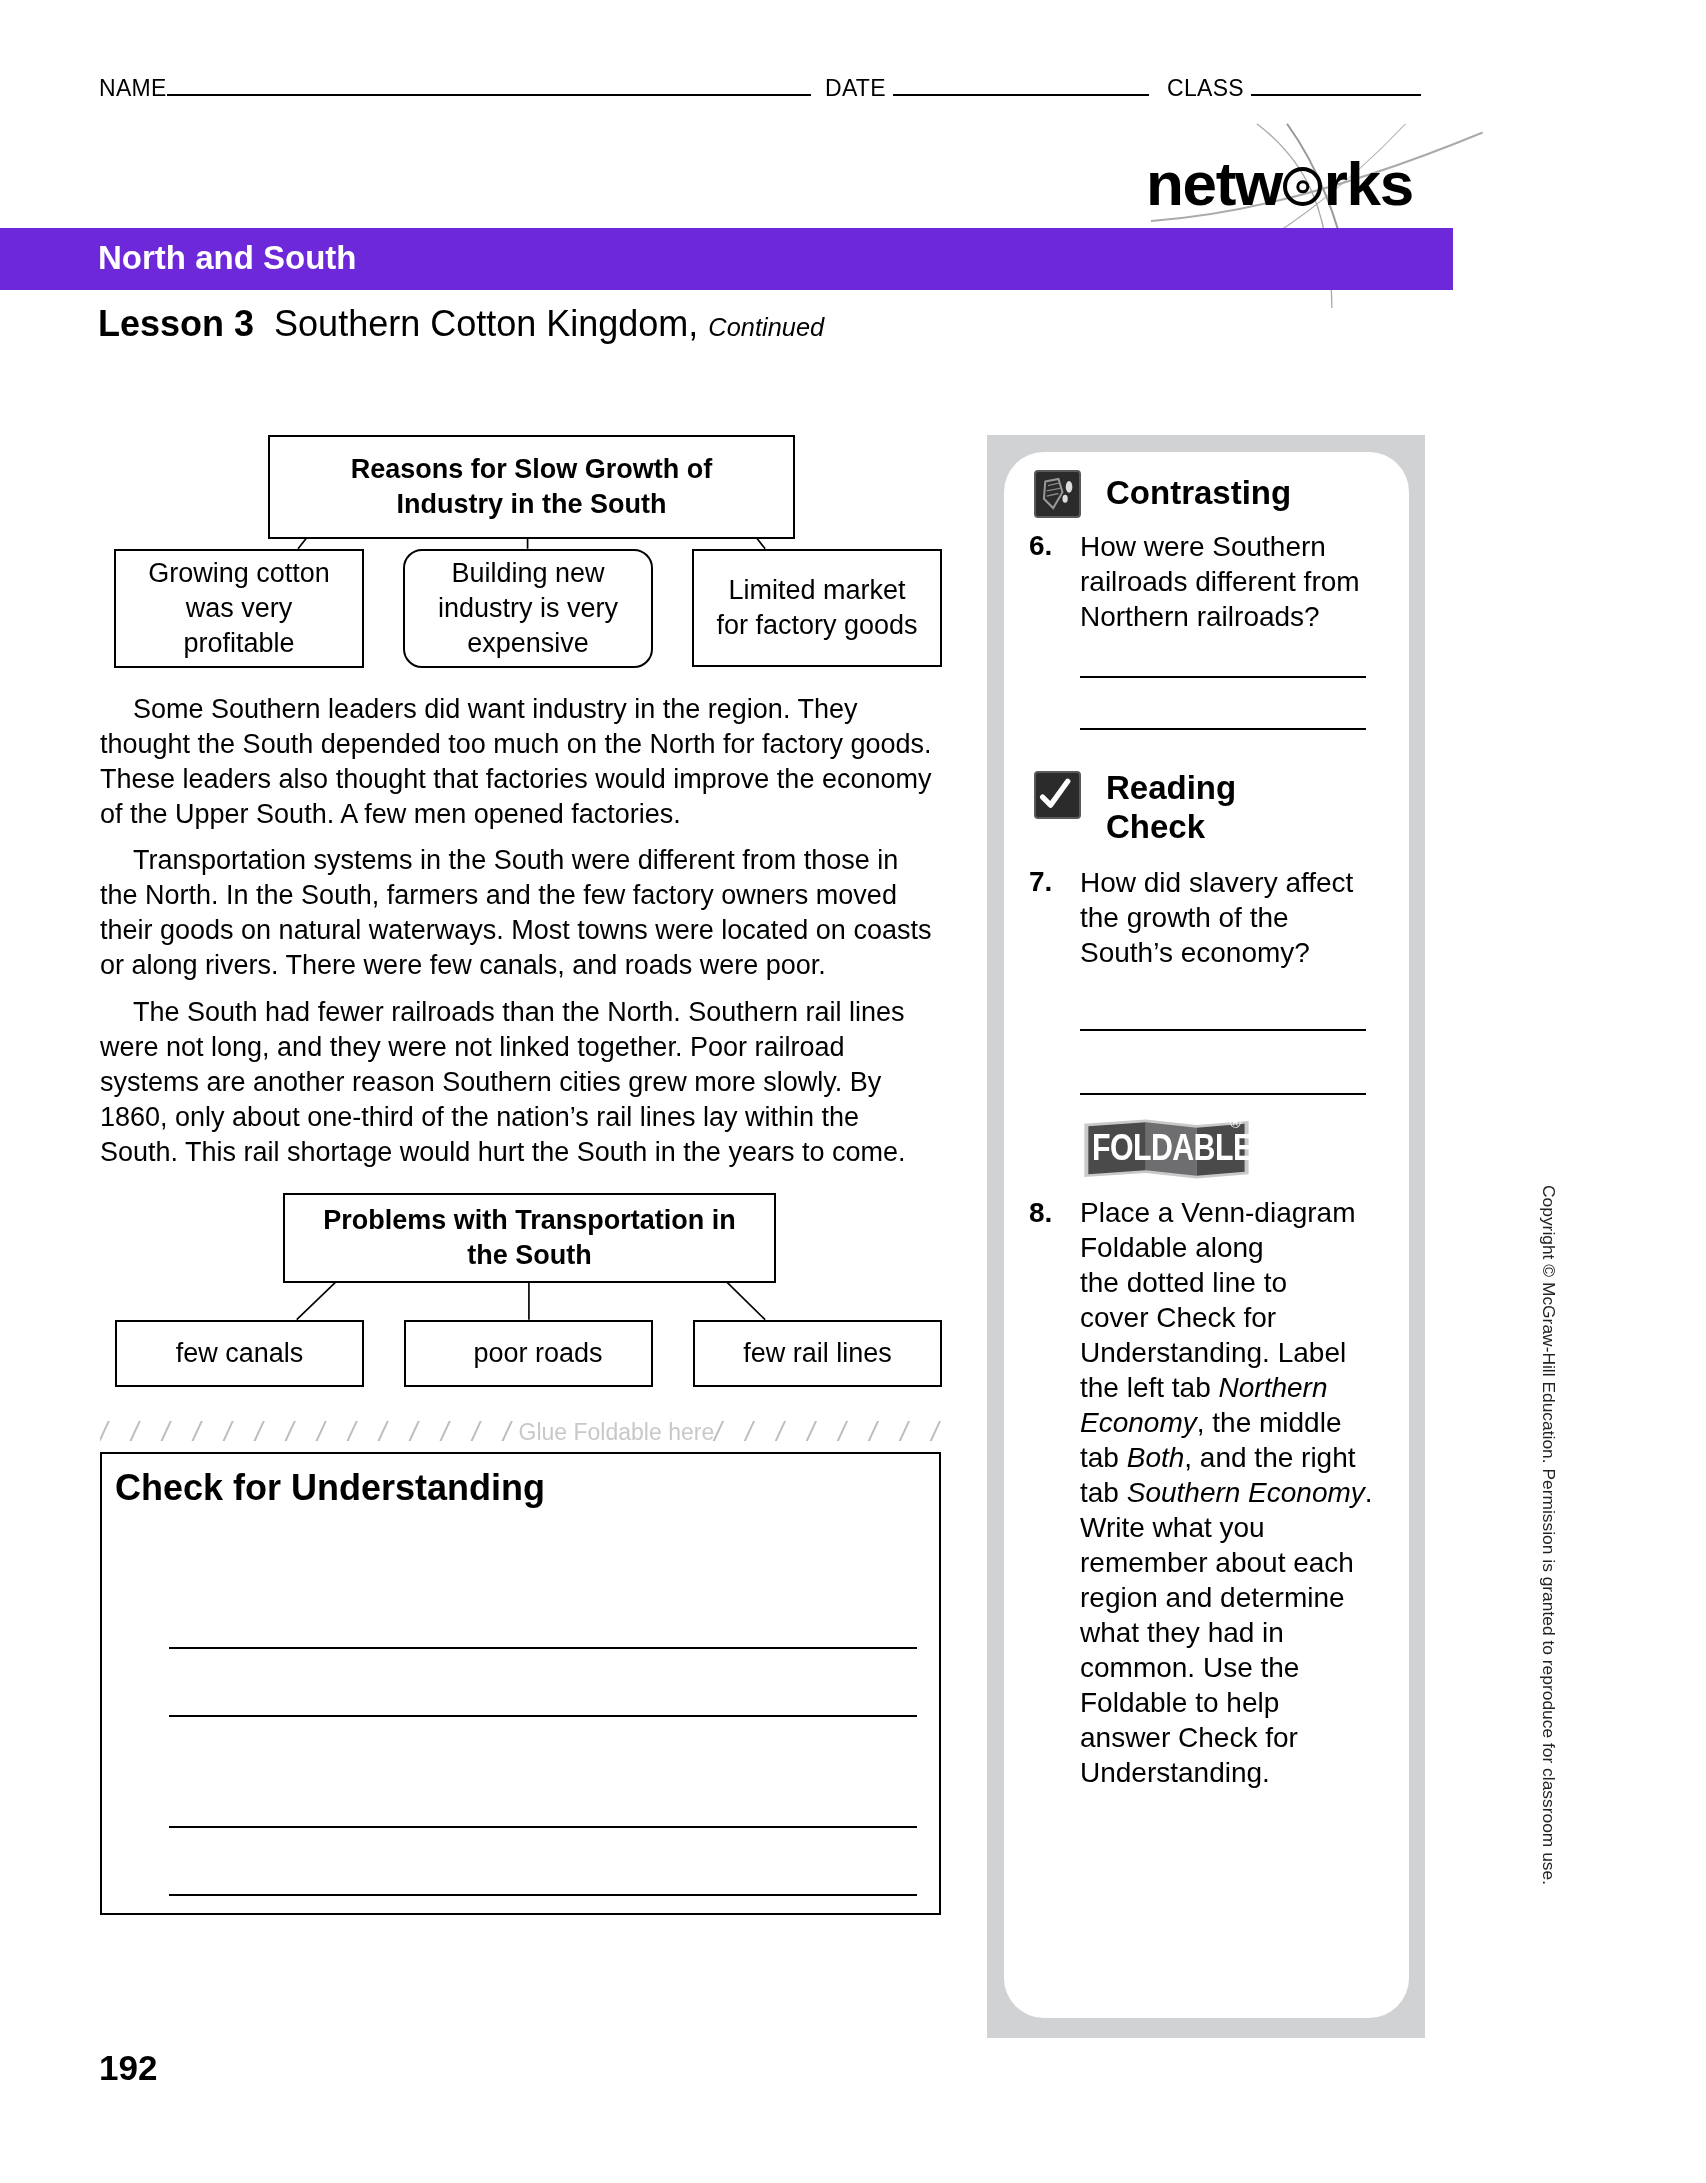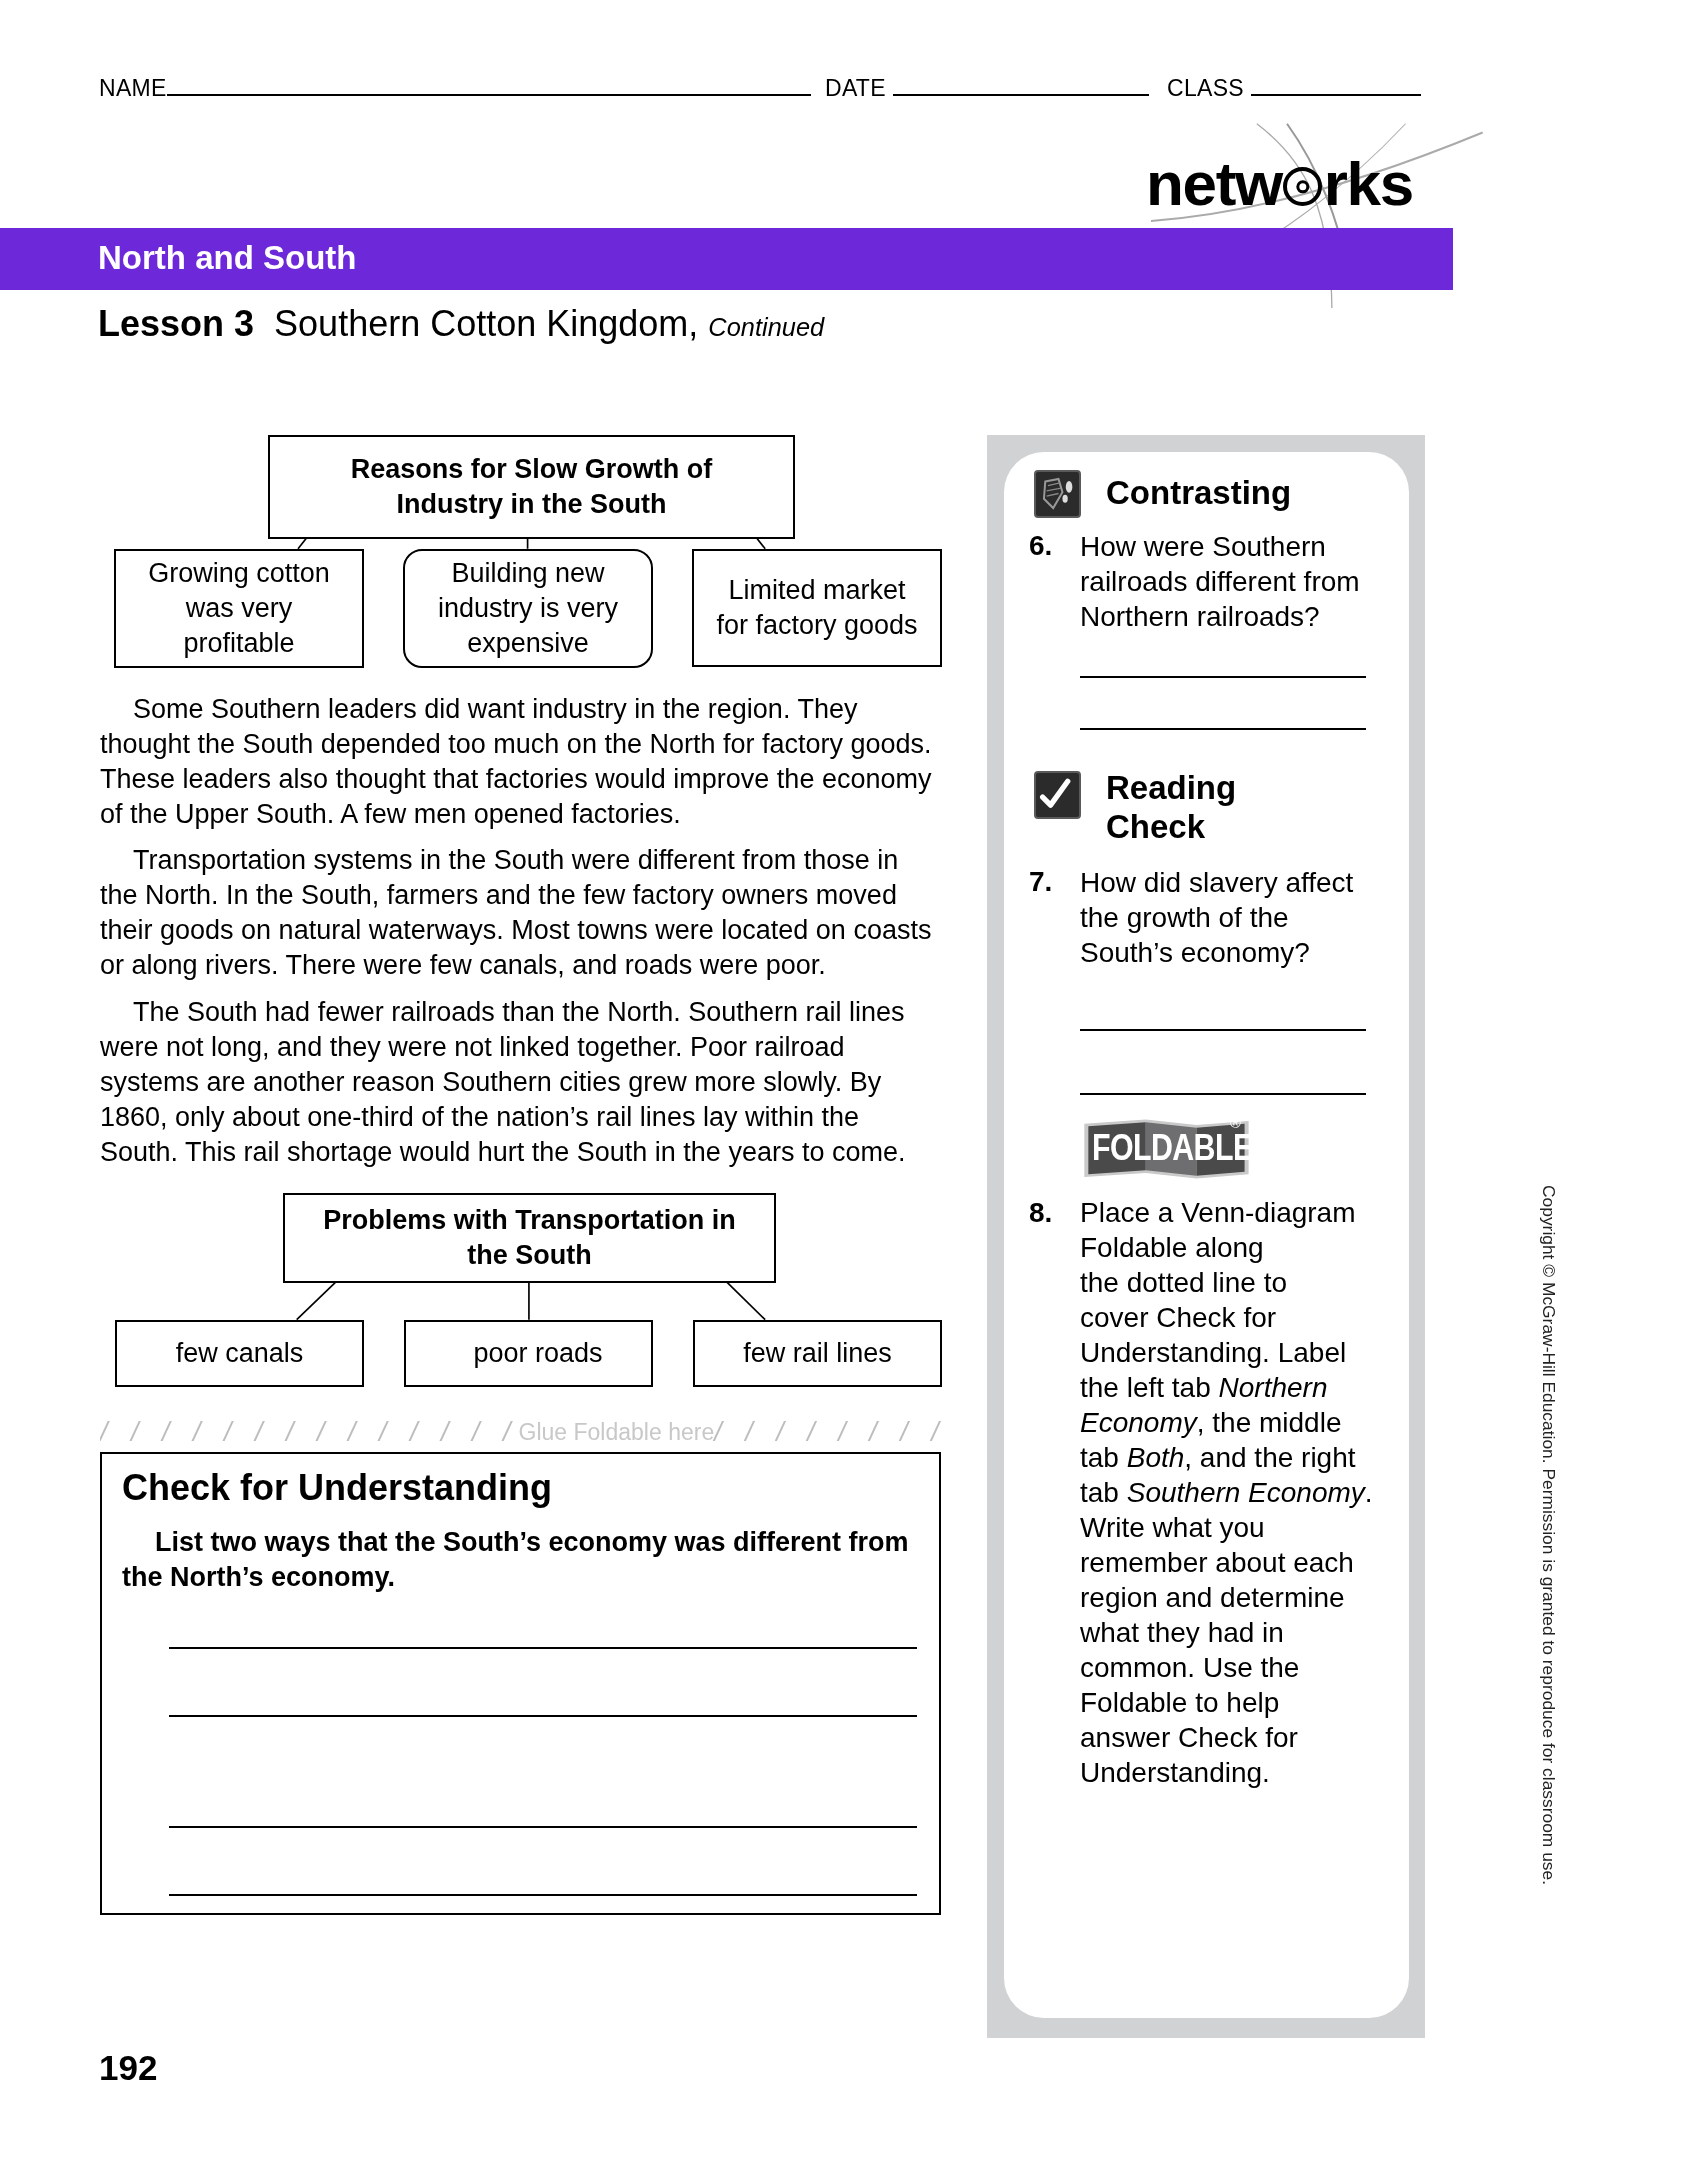--- a/index.html
+++ b/index.html
@@ -36,21 +36,21 @@
   
   .para { position:absolute; left:100px; width:843px; font-size:27px; line-height:35px; text-indent:33px; margin:0; }
 
   
   .glue { position:absolute; left:100px; top:1418px; width:843px; height:29.4px; color:#c8c8c8; font-size:23px;
           white-space:nowrap; overflow:hidden; display:flex; align-items:center; justify-content:space-between; }
   .glue .slashes { letter-spacing:8px; font-style:italic; font-size:27px; color:#bdbdbd; }
 
   
   .cfu { position:absolute; left:100px; top:1452px; width:841px; height:463px; border:2.7px solid #000; box-sizing:border-box; }
-  .cfu-title { position:absolute; left:20px; top:13.4px; font-size:36px; font-weight:bold; }
+  .cfu-title { position:absolute; left:13px; top:13.4px; font-size:36px; font-weight:bold; }
   .cfu-q { position:absolute; left:20px; width:790px; font-size:27px; font-weight:bold; line-height:35px; text-indent:33px; }
   .ans-line { position:absolute; height:0; border-top:2px solid #000; }
 
   
   .side-gray { position:absolute; left:987px; top:435px; width:438px; height:1603px; background:#d1d2d4; }
   .side-panel { position:absolute; left:1004px; top:452px; width:405px; height:1566px; background:#fff; border-radius:40px; }
   .side-head { position:absolute; font-size:33px; font-weight:bold; line-height:39px; }
   .side-icon { position:absolute; width:47px; height:48px; background:#2b2b2b; border:2.7px solid #5a5a5a; border-radius:4px; box-sizing:border-box; }
   .side-num { position:absolute; left:1029px; font-size:28px; font-weight:bold; }
   .side-text { position:absolute; left:1080px; width:308px; font-size:28px; line-height:35px; }
@@ -155,21 +155,20 @@
 </div>
 
 <div class="glue">
   <span class="slashes">/ / / / / / / / / / / / / /</span>
   <span>Glue Foldable here</span>
   <span class="slashes">/ / / / / / / / / / / / / /</span>
 </div>
 
 <div class="cfu">
   <div class="cfu-title">Check for Understanding</div>
-  <div class="cfu-q" style="top:71px;">List two ways that the South’s economy was different from the North’s economy.</div>
   <div class="ans-line" style="left:67px; top:193px; width:748px;"></div>
   <div class="ans-line" style="left:67px; top:261px; width:748px;"></div>
   <div class="ans-line" style="left:67px; top:372px; width:748px;"></div>
   <div class="ans-line" style="left:67px; top:440px; width:748px;"></div>
 </div>
 
 <div class="side-gray"></div>
 <div class="side-panel"></div>
 
 <div class="side-icon" style="left:1034px; top:470px;">

